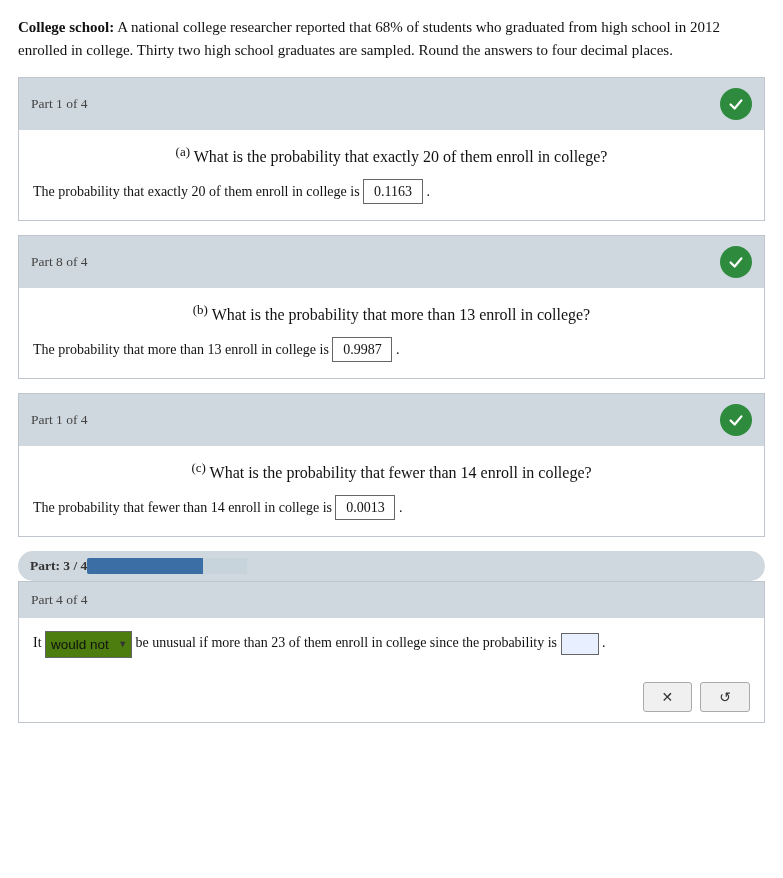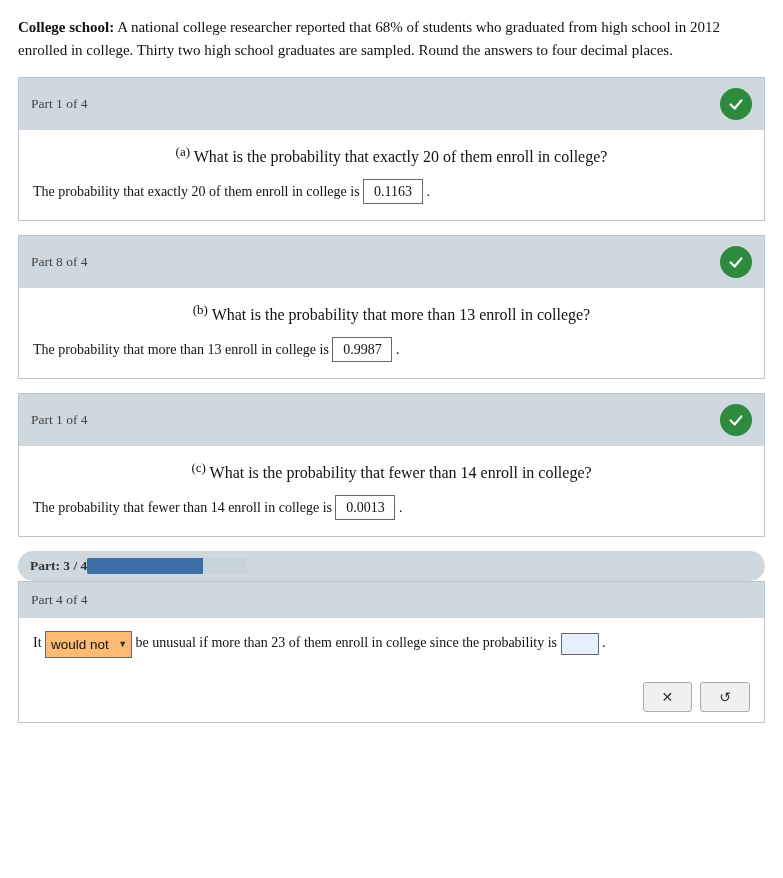--- a/index.html
+++ b/index.html
@@ -115,21 +115,21 @@
       margin-bottom: 12px;
       background: #fff;
     }
     .part4-body {
       padding: 12px 14px 16px 14px;
     }
     .select-wrapper {
       display: inline-block;
       position: relative;
       border: 1px solid #666;
-      background: #fdba74;
+      background: #4d7c0f;
       vertical-align: middle;
     }
     .select-wrapper select {
       border: none;
       outline: none;
       background: transparent;
       font-size: 13.5px;
       padding: 2px 22px 2px 5px;
       appearance: none;
       -webkit-appearance: none;

